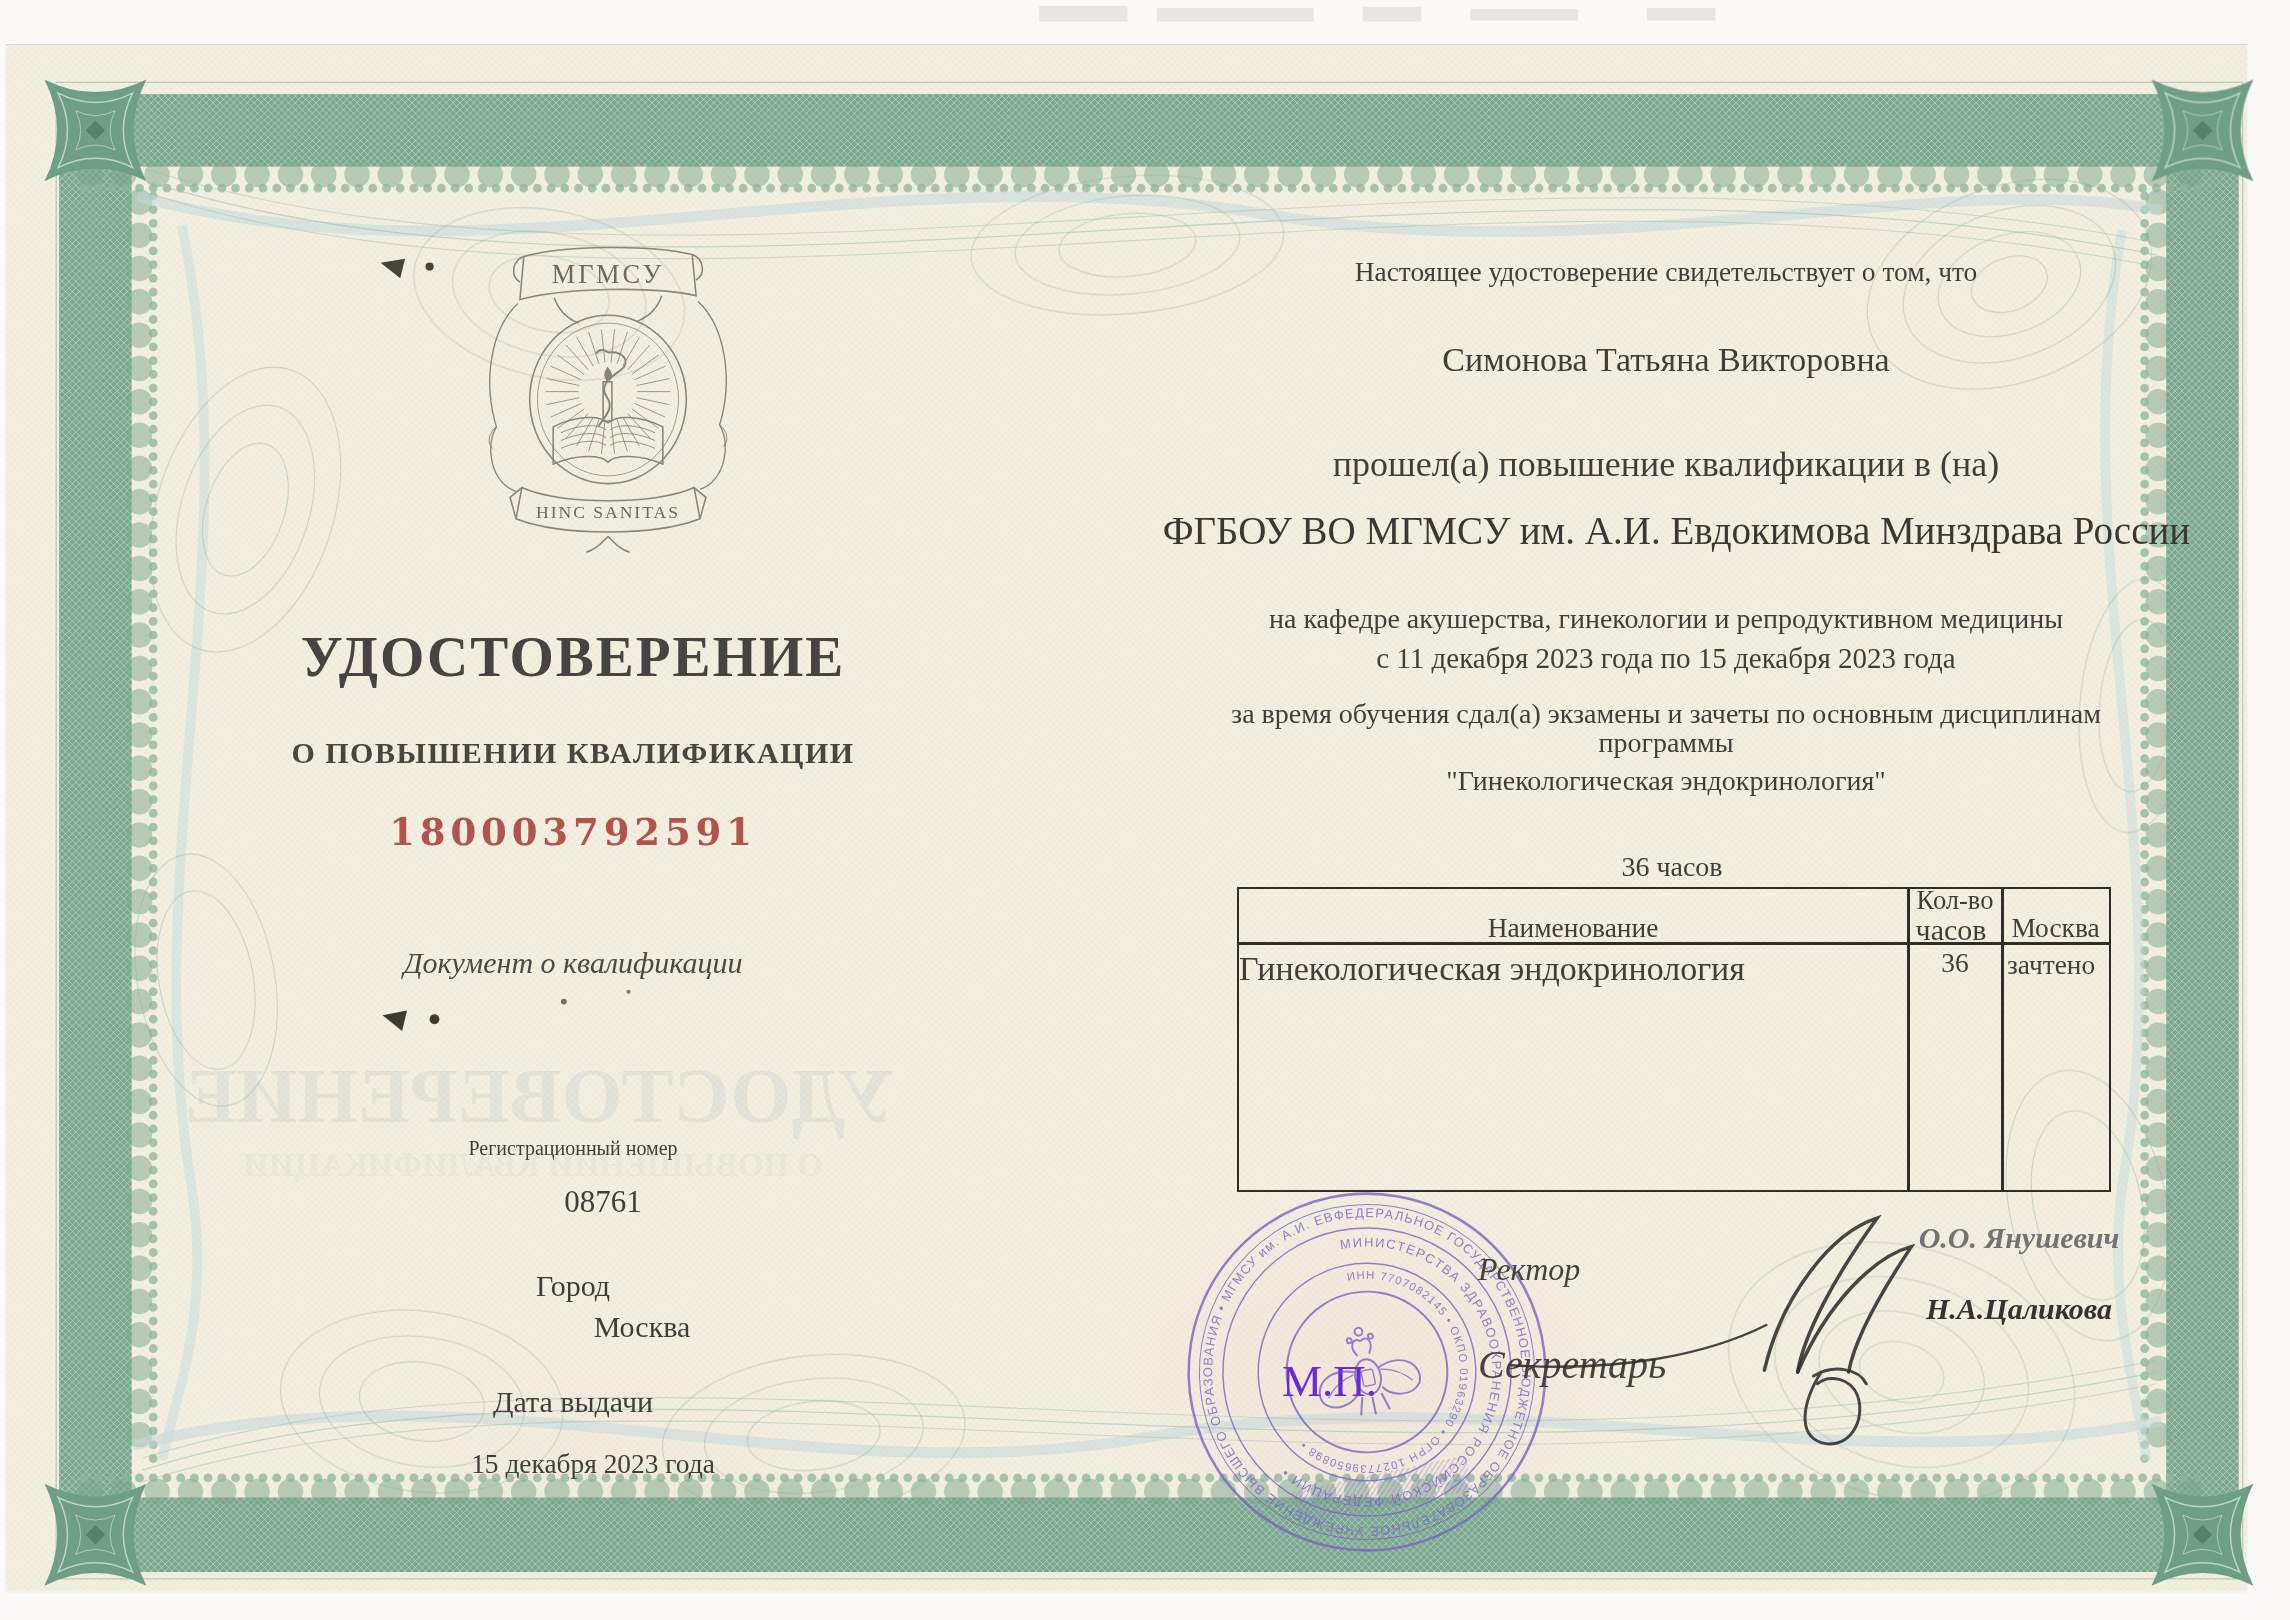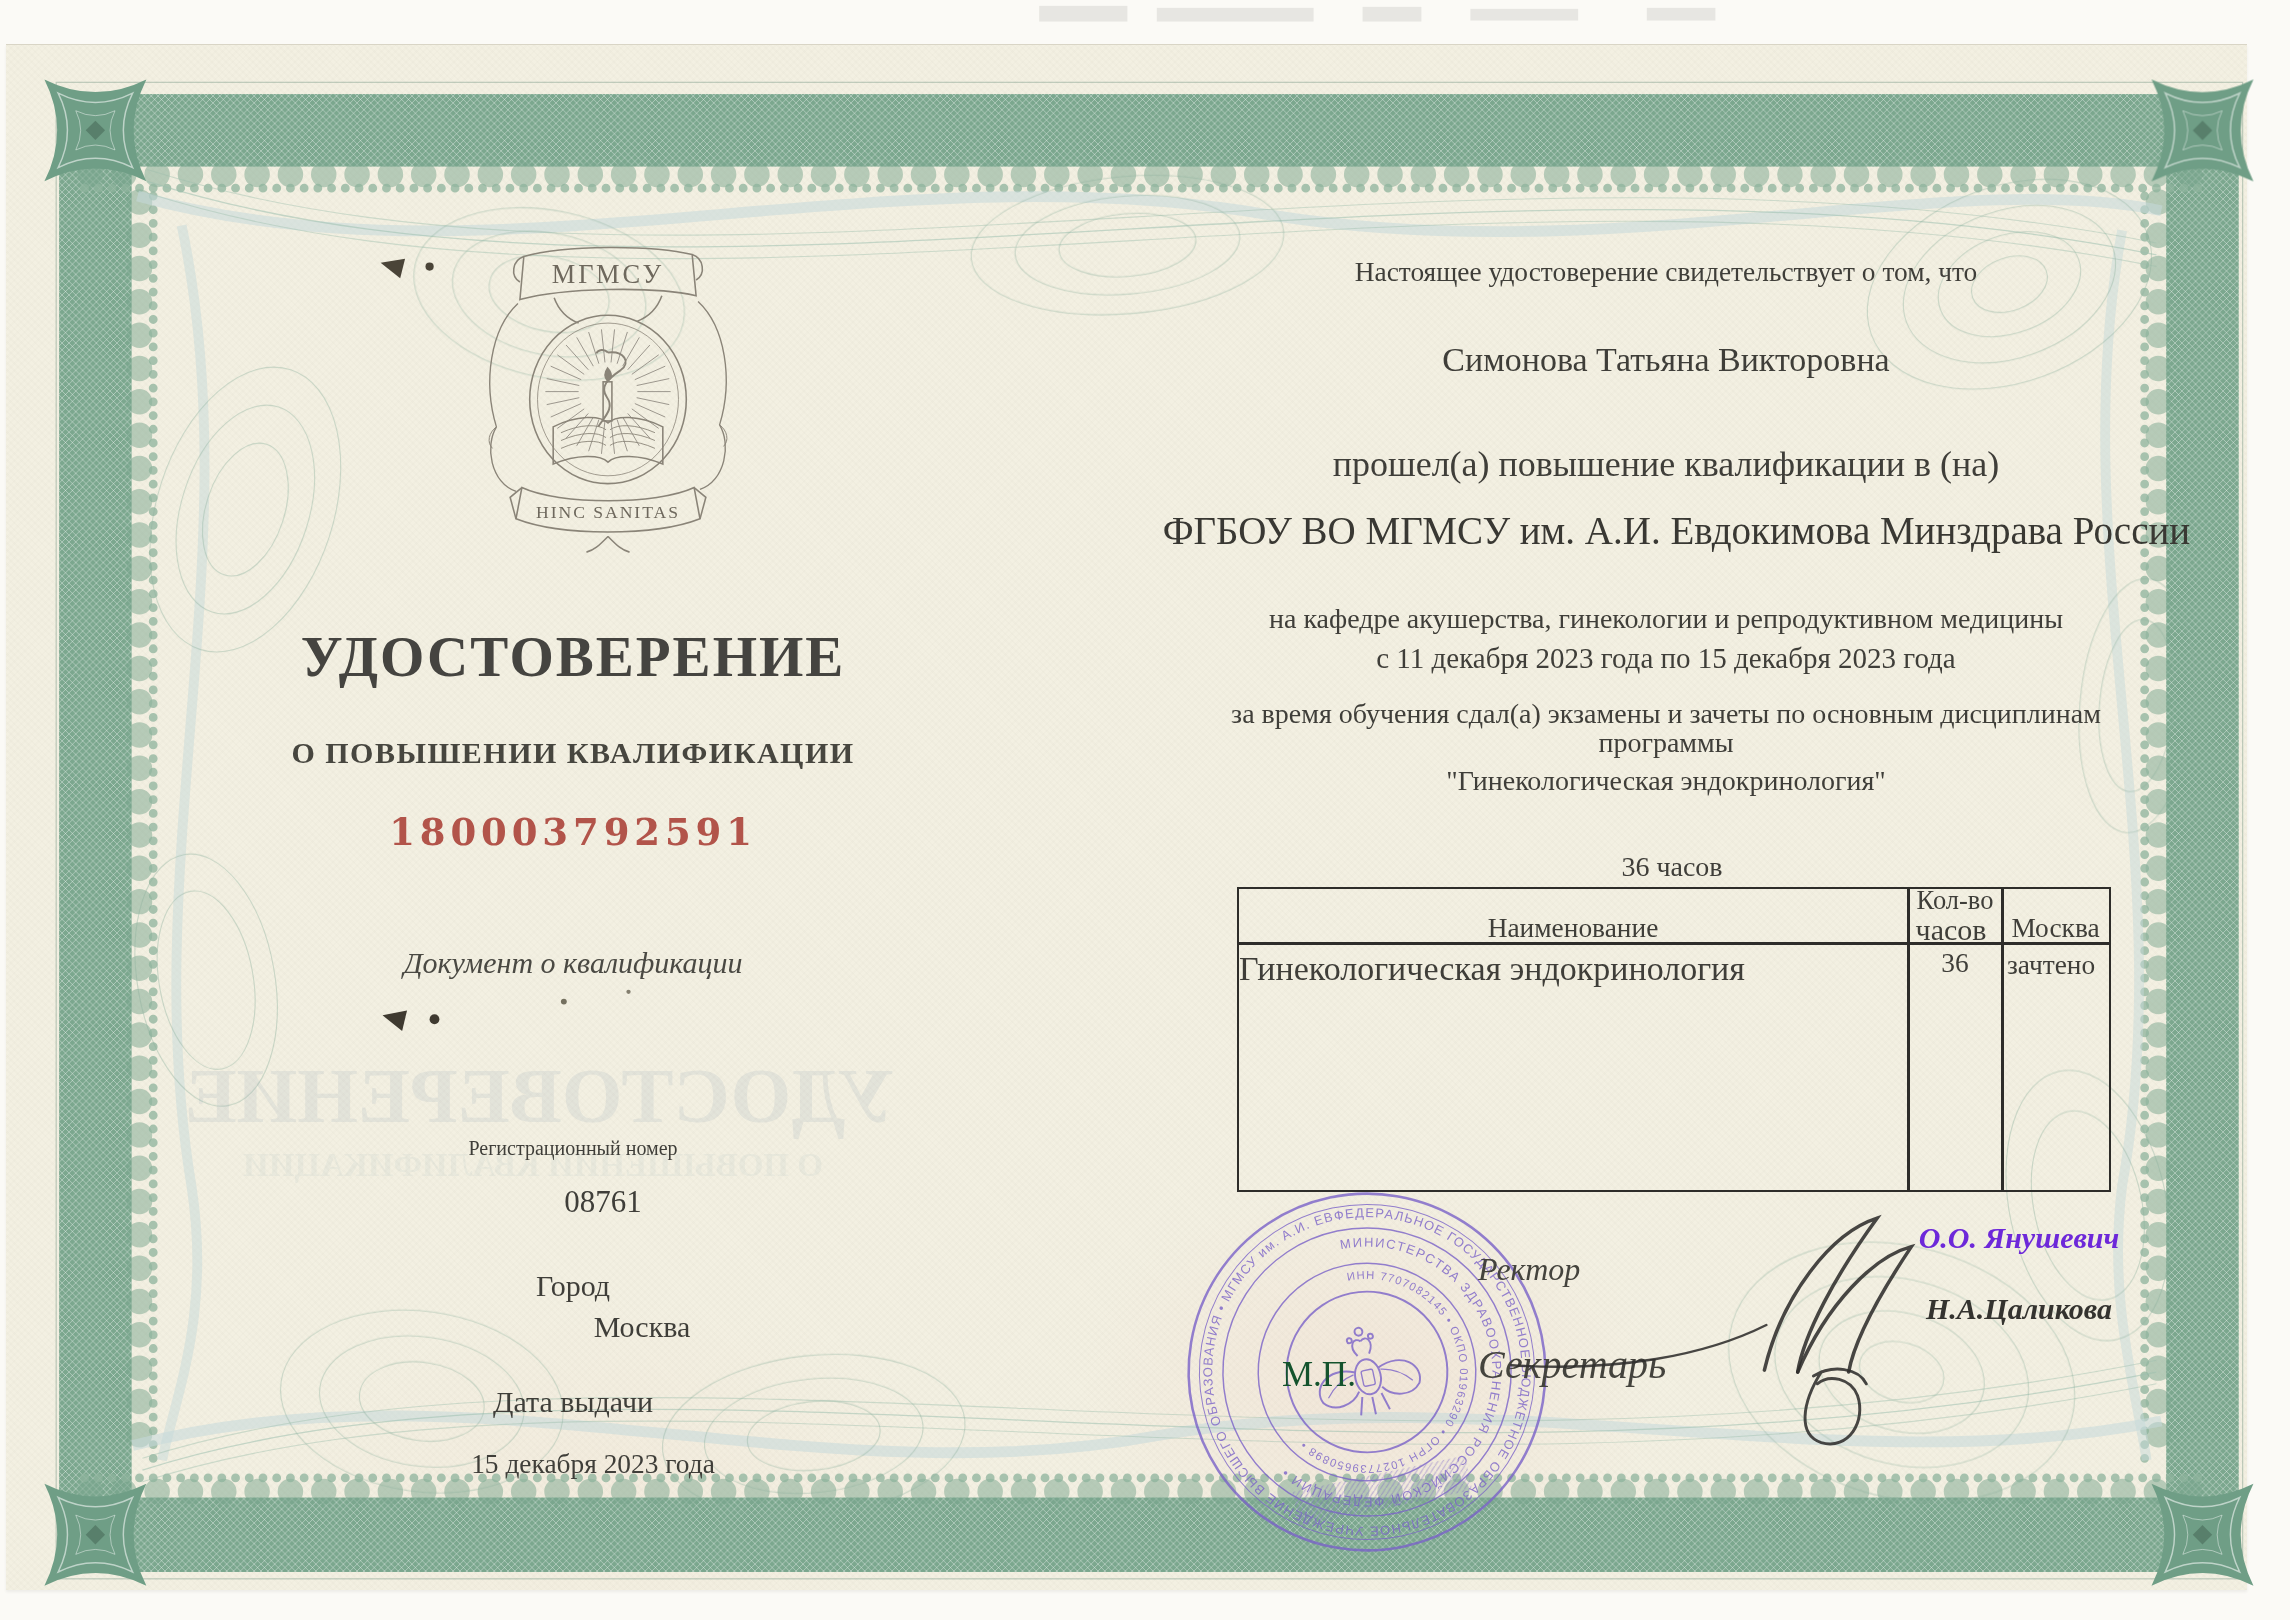--- a/index.html
+++ b/index.html
@@ -241,25 +241,25 @@
         <circle cx="0" cy="-42" r="4"></circle>
         <circle cx="-11" cy="-35" r="2.5"></circle>
           <circle cx="11" cy="-35" r="2.5"></circle>
         <path d="M-10,24 L-15,42 M0,26 L0,44 M10,24 L15,42"></path>
         <rect x="-6" y="-2" width="12" height="16" rx="2" stroke-width="1.4"></rect>
       </g>
       <rect x="-100" y="104" width="180" height="36" fill="url(#stamph)" opacity=".55"></rect>
     </g>
   </svg>
 
-  <div class="abs ser" style="left:1282px;top:1355px;font-size:35px;color:#14532d;z-index:6">М.П.</div>
+  <div class="abs ser" style="left:1282px;top:1355px;font-size:45px;color:#6d28d9;z-index:6">М.П.</div>
 
   <div class="abs ser it" style="left:1478px;top:1251px;font-size:32px;color:#44433d">Ректор</div>
   <div class="abs ser it" style="left:1478px;top:1341px;font-size:40px;color:#44433d">Секретарь</div>
-  <div class="abs ser it bd ctr" style="left:1867px;top:1221px;width:304px;font-size:30px;color:#6d28d9">О.О. Янушевич</div>
+  <div class="abs ser it bd ctr" style="left:1867px;top:1221px;width:304px;font-size:30px;color:#737373">О.О. Янушевич</div>
   <div class="abs ser it bd ctr" style="left:1867px;top:1292px;width:304px;font-size:30px;color:#34332f">Н.А.Цаликова</div>
 
   <svg class="abs" style="left:0;top:0;z-index:6" width="2291" height="1620" viewBox="0 0 2337 1653">
     <g fill="none" stroke="#2f2e2c" stroke-opacity=".88" stroke-linecap="round">
       <path d="M1542,1393 C1650,1400 1740,1383 1802,1352" stroke-width="2.5"></path>
       <path d="M1800,1398 C1818,1322 1868,1258 1915,1243 C1872,1302 1840,1362 1834,1400" stroke-width="3.6"></path>
       <path d="M1834,1400 C1864,1330 1912,1282 1950,1272 C1918,1320 1892,1366 1886,1400" stroke-width="3.6"></path>
       <path d="M1858,1400 C1838,1432 1834,1464 1858,1472 C1886,1480 1904,1450 1895,1424 C1888,1406 1866,1402 1854,1412 M1850,1404 C1870,1392 1896,1396 1904,1412" stroke-width="3"></path>
     </g>
     <g>

